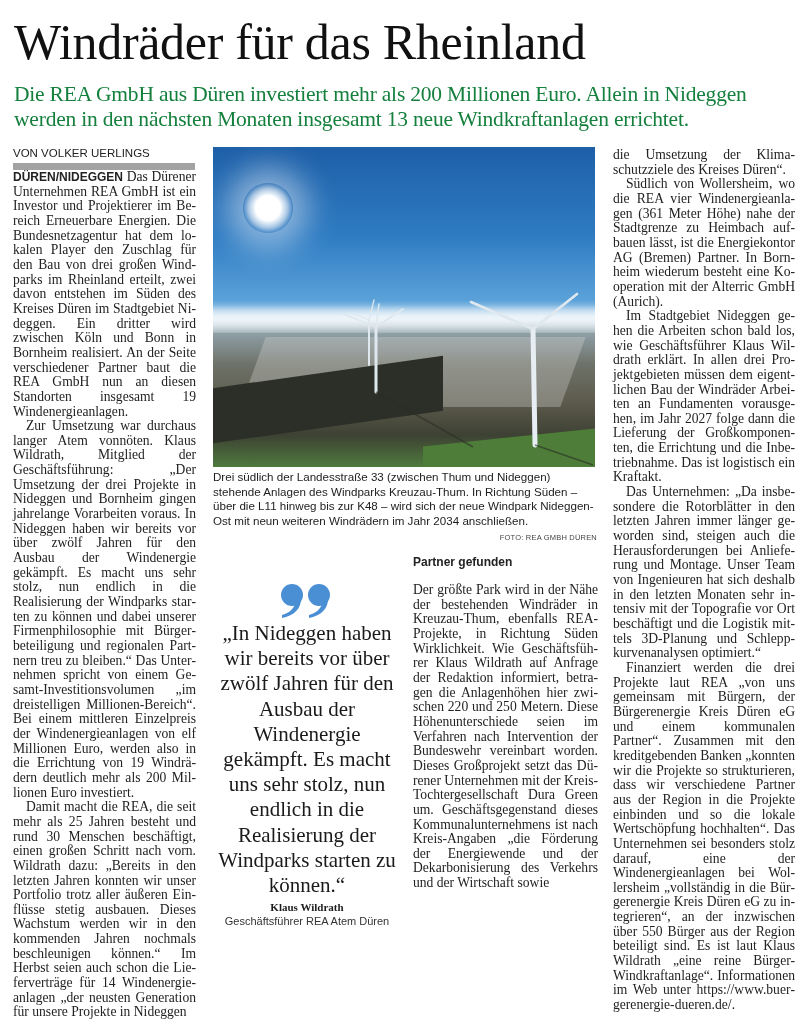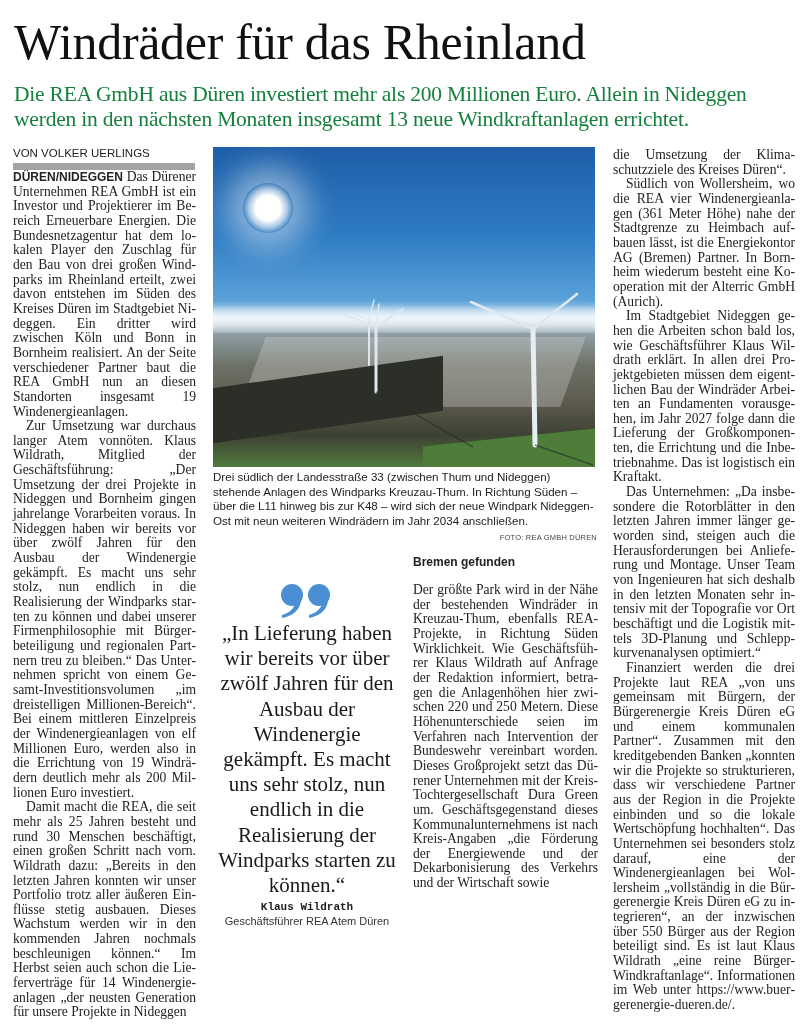--- a/index.html
+++ b/index.html
@@ -89,21 +89,21 @@
     position: absolute; left: 212px; top: 583px; width: 190px; text-align: center;
   }
   .quote-mark {
     display: block; height: 36px; margin: 0 auto;
   }
   .quote-text {
     font-family: "Liberation Serif", "DejaVu Serif", serif;
     font-size: 21px; line-height: 25.2px; color: #1a1a1a; margin-top: 2px;
   }
   .quote-author {
-    font-family: Liberation Mono, monospace;
+    font-family: Liberation Serif, serif;
     font-weight: bold; font-size: 11px; line-height: 14px; margin-top: 2px;
   }
   .quote-role {
     font-family: "Liberation Sans", "DejaVu Sans", sans-serif;
     font-size: 11px; line-height: 14px; color: #333;
   }
 </style>
 </head>
 <body>
 
@@ -154,27 +154,27 @@
 
 <div class="quote-block">
   <svg class="quote-mark" width="56" height="36" viewBox="0 0 56 36">
     <g fill="#4a8fd4">
       <circle cx="13" cy="12" r="11"></circle>
       <path d="M22 14 C 23 26, 14 33, 3 35 L 3 32 C 11 30, 17 24, 17 16 Z"></path>
       <circle cx="40" cy="12" r="11"></circle>
       <path d="M49 14 C 50 26, 41 33, 30 35 L 30 32 C 38 30, 44 24, 44 16 Z"></path>
     </g>
   </svg>
-  <div class="quote-text">„In Lieferung haben wir bereits vor über zwölf Jahren für den Ausbau der Windenergie gekämpft. Es macht uns sehr stolz, nun endlich in die Realisierung der Windparks starten zu können.“</div>
+  <div class="quote-text">„In Nideggen haben wir bereits vor über zwölf Jahren für den Ausbau der Windenergie gekämpft. Es macht uns sehr stolz, nun endlich in die Realisierung der Windparks starten zu können.“</div>
   <div class="quote-author">Klaus Wildrath</div>
   <div class="quote-role">Geschäftsführer REA Atem Düren</div>
 </div>
 
 <div class="col col2">
-  <div class="subheading">Bremen gefunden</div>
+  <div class="subheading">Partner gefunden</div>
   <p class="no-indent" style="text-indent:0">Der größte Park wird in der Nähe der bestehenden Windräder in Kreuzau-Thum, ebenfalls REA-Projekte, in Richtung Süden Wirklichkeit. Wie Geschäftsfüh­rer Klaus Wildrath auf Anfrage der Redaktion informiert, betra­gen die Anlagenhöhen hier zwi­schen 220 und 250 Metern. Diese Höhenunterschiede seien im Verfahren nach Intervention der Bundeswehr vereinbart worden. Dieses Großprojekt setzt das Dü­rener Unternehmen mit der Kreis-Tochtergesellschaft Dura Green um. Geschäftsgegenstand dieses Kommunalunternehmens ist nach Kreis-Angaben „die För­derung der Energiewende und der Dekarbonisierung des Ver­kehrs und der Wirtschaft sowie</p>
 </div>
 
 <div class="col col3">
   <p>die Umsetzung der Klima­schutzziele des Kreises Düren“.</p>
   <p>Südlich von Wollersheim, wo die REA vier Windenergieanla­gen (361 Meter Höhe) nahe der Stadtgrenze zu Heimbach auf­bauen lässt, ist die Energiekontor AG (Bremen) Partner. In Born­heim wiederum besteht eine Ko­operation mit der Alterric GmbH (Aurich).</p>
   <p>Im Stadtgebiet Nideggen ge­hen die Arbeiten schon bald los, wie Geschäftsführer Klaus Wil­drath erklärt. In allen drei Pro­jektgebieten müssen dem eigent­lichen Bau der Windräder Arbei­ten an Fundamenten vorausge­hen, im Jahr 2027 folge dann die Lieferung der Großkomponen­ten, die Errichtung und die Inbe­triebnahme. Das ist logistisch ein Kraftakt.</p>
   <p>Das Unternehmen: „Da insbe­sondere die Rotorblätter in den letzten Jahren immer länger ge­worden sind, steigen auch die Herausforderungen bei Anliefe­rung und Montage. Unser Team von Ingenieuren hat sich deshalb in den letzten Monaten sehr in­tensiv mit der Topografie vor Ort beschäftigt und die Logistik mit­tels 3D-Planung und Schlepp­kurvenanalysen optimiert.“</p>
   <p>Finanziert werden die drei Pro­jekte laut REA „von uns gemein­sam mit Bürgern, der Bürger­energie Kreis Düren eG und ei­nem kommunalen Partner“. Zu­sammen mit den kreditgebenden Banken „konnten wir die Projek­te so strukturieren, dass wir ver­schiedene Partner aus der Region in die Projekte einbinden und so die lokale Wertschöpfung hoch­halten“. Das Unternehmen sei besonders stolz darauf, eine der Windenergieanlagen bei Wol­lersheim „vollständig in die Bür­gerenergie Kreis Düren eG zu in­tegrieren“, an der inzwischen über 550 Bürger aus der Region beteiligt sind. Es ist laut Klaus Wildrath „eine reine Bürger-Windkraftanlage“. Informationen im Web unter https://www.buer­gerenergie-dueren.de/.</p>
 </div>

